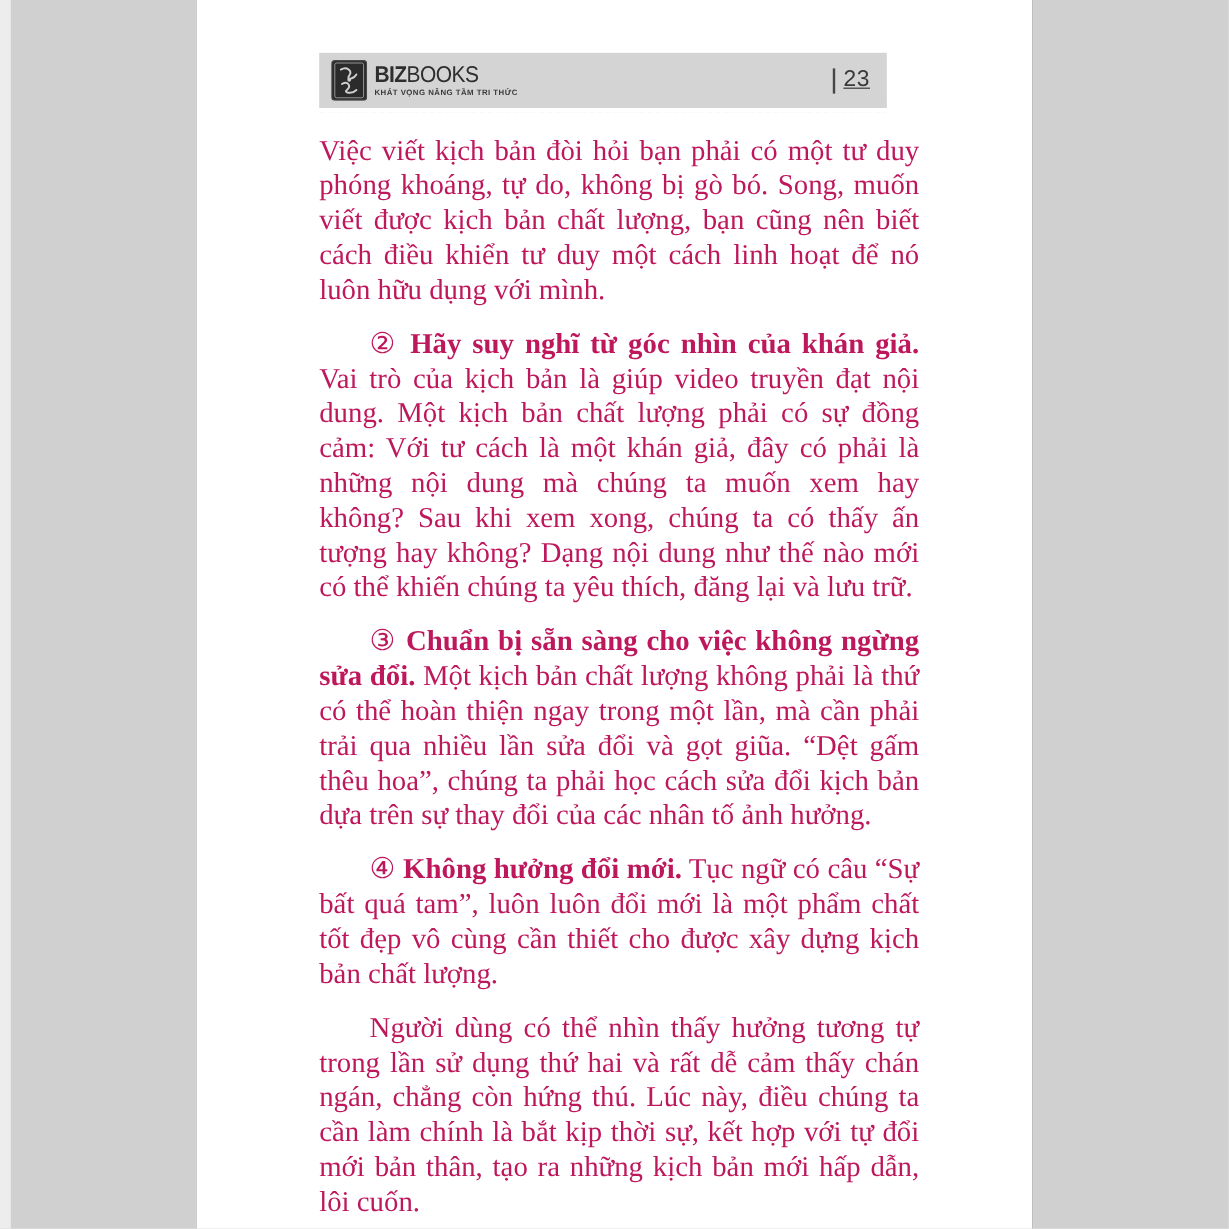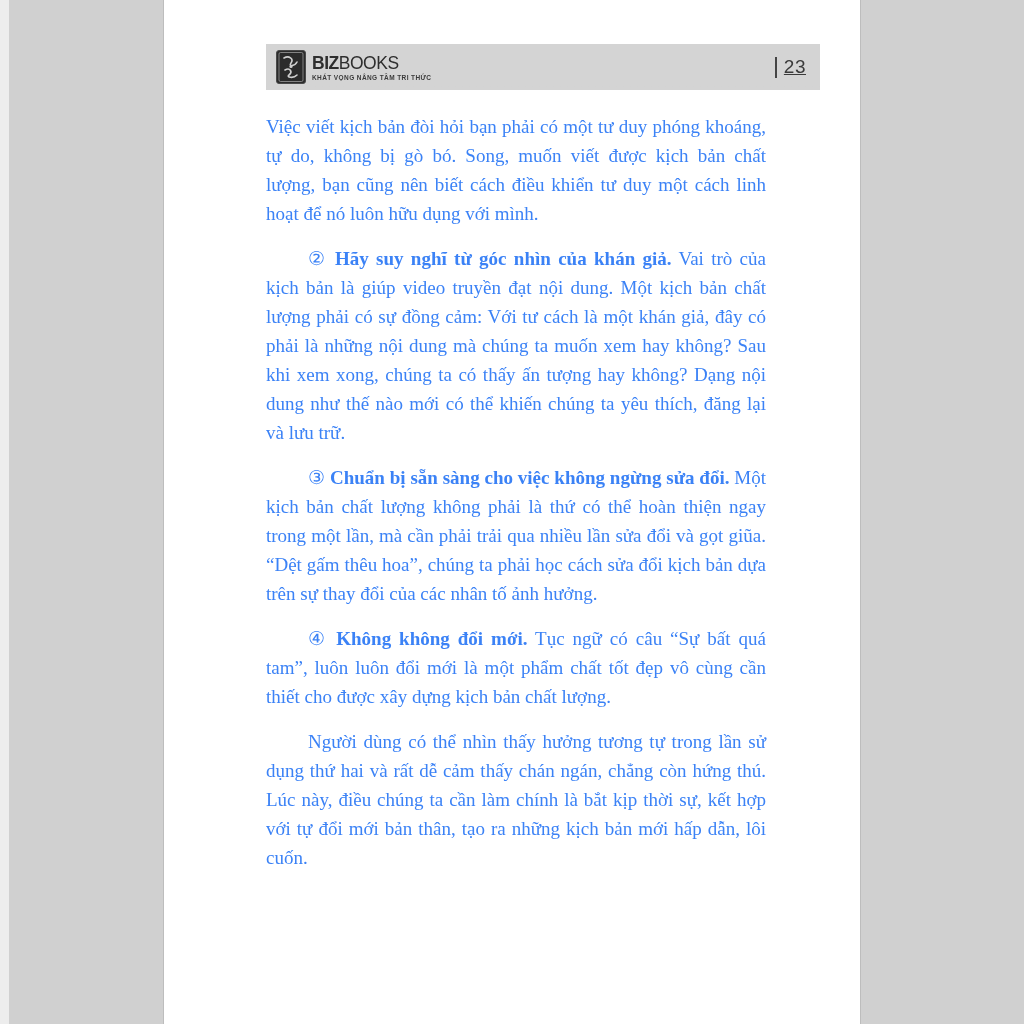--- a/index.html
+++ b/index.html
@@ -16,21 +16,21 @@
   .page{
     position:absolute; left:163px; top:0; width:698px; height:1024px;
     background:#ffffff;
     border-left:1px solid #bdbdbd;
     border-right:1px solid #bdbdbd;
   }
   
   .header-bar{
     position:relative;
     margin:44px 0 0 102px;
-    width:554px; height:46px;
+    width:473px; height:46px;
     background:#d4d4d4;
     display:flex; align-items:center; justify-content:space-between;
     padding:0 14px 0 10px;
   }
   .header-bar::after{
     content:""; position:absolute; left:0; right:0; bottom:-4px; height:8px;
     background-image:radial-gradient(circle at 3px 1px,#d4d4d4 2.2px,transparent 2.7px);
     background-size:7px 8px; background-repeat:repeat-x;
   }
   .logo-row{ display:flex; align-items:center; gap:6px; }
@@ -51,24 +51,24 @@
   .pagenum .divider{ width:2px; height:21px; background:#454545; }
   .pagenum .num{ font-size:19px; color:#3a3a3a; letter-spacing:.5px;text-decoration:underline; }
   
   .content{
     margin-top:22px;
     padding:0 94px 0 102px;
     color:#1b1b1b;
   }
   .para{
     font-family:"Liberation Serif","DejaVu Serif",serif;
-    font-size:19px; line-height:29px;
+    font-size:24px; line-height:29px;
     text-align:justify;
     margin-bottom:13px;
-    color:#3b82f6;
+    color:#be185d;
   }
   .para.indent{ text-indent:42px;margin-top:16px; }
   .para .bold{ font-weight:700; }
 </style>
 </head>
 <body>
 
 <div class="edge-strip"></div>
 
 <div class="page">
@@ -92,17 +92,17 @@
     <div class="pagenum">
       <span class="divider"></span>
       <span class="num">23</span>
     </div>
   </div>
 
   <div class="content" id="body-text">
       <p class="para"><span>Việc viết kịch bản đòi hỏi bạn phải có một tư duy phóng khoáng, tự do, không bị gò bó. Song, muốn viết được kịch bản chất lượng, bạn cũng nên biết cách điều khiển tư duy một cách linh hoạt để nó luôn hữu dụng với mình.</span></p>
       <p class="para indent"><span>② </span><span class="bold">Hãy suy nghĩ từ góc nhìn của khán giả.</span><span> Vai trò của kịch bản là giúp video truyền đạt nội dung. Một kịch bản chất lượng phải có sự đồng cảm: Với tư cách là một khán giả, đây có phải là những nội dung mà chúng ta muốn xem hay không? Sau khi xem xong, chúng ta có thấy ấn tượng hay không? Dạng nội dung như thế nào mới có thể khiến chúng ta yêu thích, đăng lại và lưu trữ.</span></p>
       <p class="para indent"><span>③ </span><span class="bold">Chuẩn bị sẵn sàng cho việc không ngừng sửa đổi.</span><span> Một kịch bản chất lượng không phải là thứ có thể hoàn thiện ngay trong một lần, mà cần phải trải qua nhiều lần sửa đổi và gọt giũa. “Dệt gấm thêu hoa”, chúng ta phải học cách sửa đổi kịch bản dựa trên sự thay đổi của các nhân tố ảnh hưởng.</span></p>
-      <p class="para indent"><span>④ </span><span class="bold">Không không đổi mới.</span><span> Tục ngữ có câu “Sự bất quá tam”, luôn luôn đổi mới là một phẩm chất tốt đẹp vô cùng cần thiết cho được xây dựng kịch bản chất lượng.</span></p>
+      <p class="para indent"><span>④ </span><span class="bold">Không hưởng đổi mới.</span><span> Tục ngữ có câu “Sự bất quá tam”, luôn luôn đổi mới là một phẩm chất tốt đẹp vô cùng cần thiết cho được xây dựng kịch bản chất lượng.</span></p>
       <p class="para indent"><span>Người dùng có thể nhìn thấy hưởng tương tự trong lần sử dụng thứ hai và rất dễ cảm thấy chán ngán, chẳng còn hứng thú. Lúc này, điều chúng ta cần làm chính là bắt kịp thời sự, kết hợp với tự đổi mới bản thân, tạo ra những kịch bản mới hấp dẫn, lôi cuốn.</span></p>
     </div>
 
 </div>
 
 </body></html>

